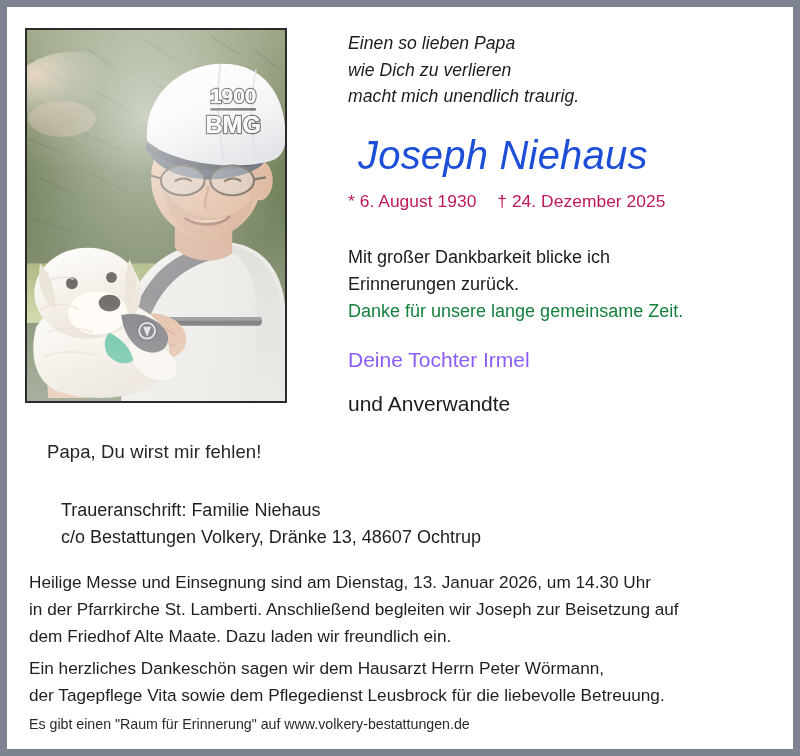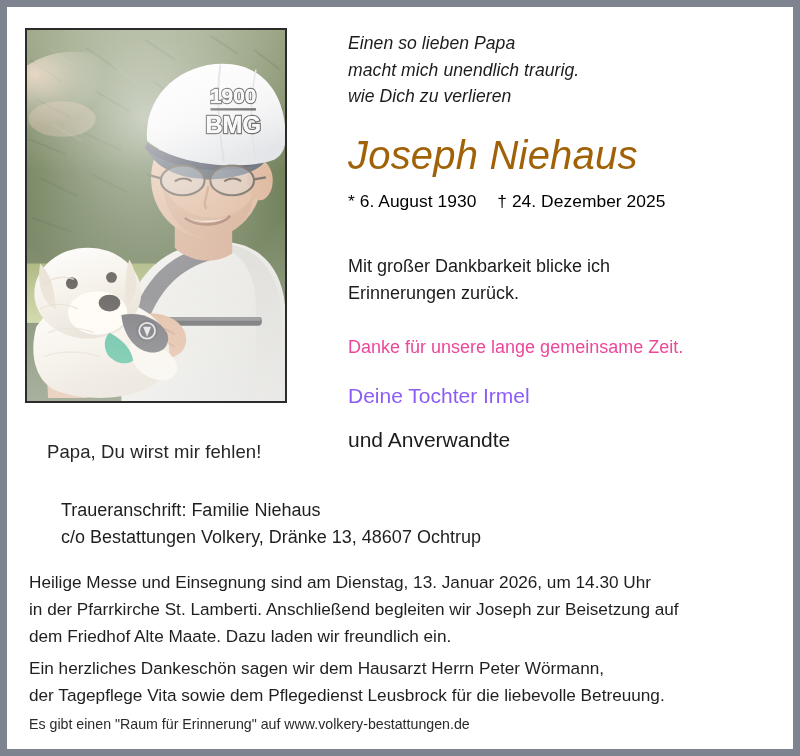--- a/index.html
+++ b/index.html
@@ -77,50 +77,49 @@
     font-style: italic;
     font-size: 17.6px;
     line-height: 26.5px;
     color: #1c1c1c;
     letter-spacing: 0.05px;
   }
   .verse div { white-space: nowrap; }
 
   .deceased-name {
     margin-top: 22px;
-    margin-left: 0;
+    margin-left: 10px;
     font-style: italic;
     font-size: 40px;
     line-height: 46px;
-    color: #a16207;
+    color: #1d4ed8;
     letter-spacing: 0.2px;
     white-space: nowrap;
   }
   .life-dates {
     margin-top: 13px;
     font-size: 17.4px;
-    color: #000000;
+    color: #be185d;
     letter-spacing: 0.05px;
     white-space: nowrap;
   }
   .dates-sep { display: inline-block; width: 11px; }
 
   .gratitude {
-    margin-top: 41px;
+    margin-top: 32px;
     font-size: 18px;
     line-height: 27px;
     color: #1c1c1c;
   }
   .gratitude div { white-space: nowrap; }
 
   .thanks-time {
-    margin-top: 27px;
     font-size: 18px;
     line-height: 26px;
-    color: #ec4899;
+    color: #15803d;
     white-space: nowrap;
   }
   .signature-1 {
     margin-top: 24px;
     font-size: 21px;
     color: #8b5cf6;
     white-space: nowrap;
   }
   .signature-2 {
     margin-top: 20px;
@@ -345,22 +344,22 @@
       </div>
       <div class="photo-wash"></div>
     </div>
 
     <div class="photo-caption">Papa, Du wirst mir fehlen!</div>
 
     <div class="right-col">
 
       <div class="verse">
         <div>Einen so lieben Papa</div>
+        <div>wie Dich zu verlieren</div>
         <div>macht mich unendlich traurig.</div>
-        <div>wie Dich zu verlieren</div>
       </div>
 
       <div class="deceased-name">Joseph Niehaus</div>
 
       <div class="life-dates">
         <span>*</span>
         <span>6. August 1930</span>
         <span class="dates-sep"></span>
         <span>†</span>
         <span>24. Dezember 2025</span>

